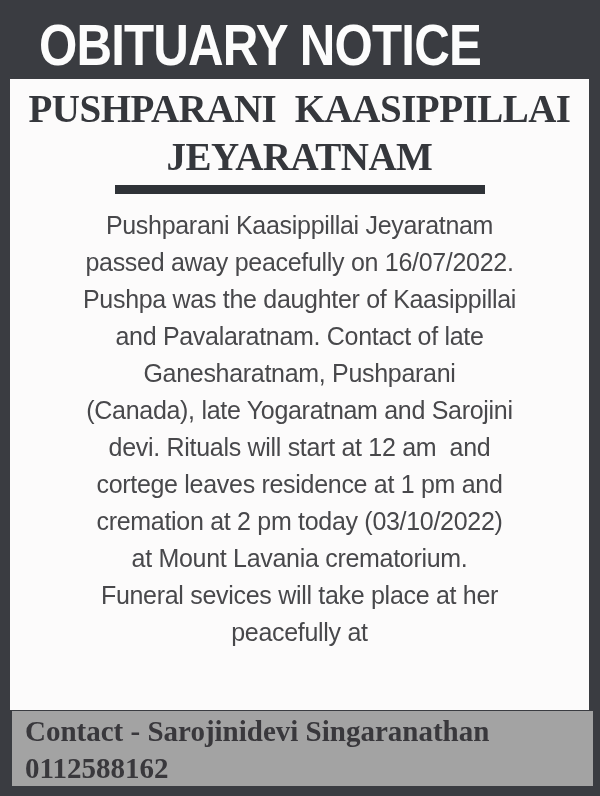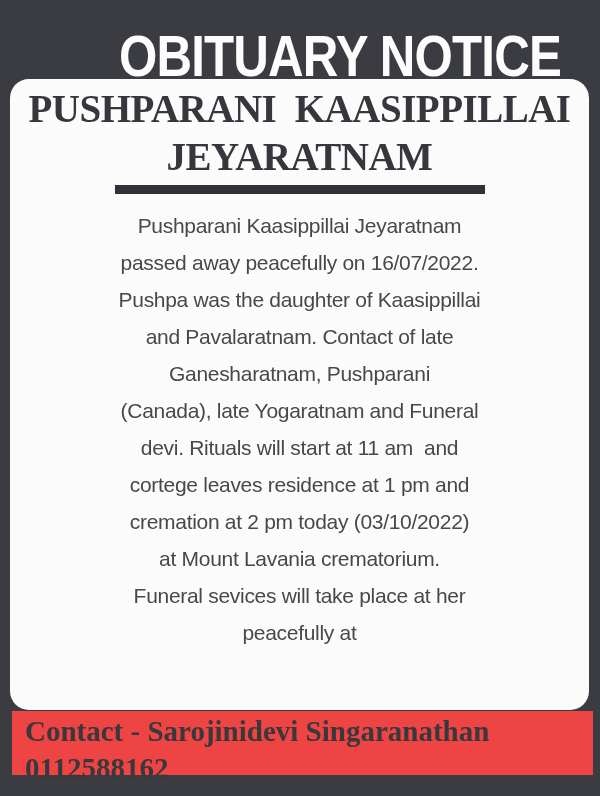--- a/index.html
+++ b/index.html
@@ -12,26 +12,26 @@
     width: 600px;
     height: 796px;
     background: #3a3c41;
     overflow: hidden;
     font-family: "Liberation Sans", sans-serif;
   }
 
   
   .header {
     position: absolute;
-    top: 16px; left: 0;
+    top: 5px; left: 0;
     width: 600px;
     height: 79px;
     display: flex;
     align-items: center;
-    justify-content: flex-end;
+    justify-content: flex-start;
   }
   .header-title {
     color: #fcfcfc;
     font-family: "Liberation Sans", sans-serif;
     font-weight: 700;
     font-size: 58px;
     white-space: pre;
     letter-spacing: -1px;
     transform: scaleX(0.85);
     transform-origin: center;
@@ -40,21 +40,20 @@
 
   
   .panel {
     position: absolute;
     top: 79px;
     left: 10px;
     width: 579px;
     height: 631px;
     background: #fcfbfb;
     text-align: center;
-    border-radius: 19px;
   }
   .deceased-name {
     padding-top: 6px;
     font-family: "Liberation Serif", serif;
     font-weight: 700;
     font-size: 39px;
     line-height: 48px;
     color: #35373c;
     letter-spacing: -0.5px;
   }
@@ -63,35 +62,35 @@
   .title-divider {
     width: 370px;
     height: 9px;
     background: #2f3237;
     margin: 4px auto 0 auto;
   }
 
   .obituary-body {
     margin-top: 13px;
     font-family: "Liberation Sans", sans-serif;
-    font-size: 21px;
+    font-size: 25px;
     line-height: 37px;
     color: #48484b;
     letter-spacing: -0.3px;
   }
   .obituary-body div { white-space: pre; }
 
   
   .contact-bar {
     position: absolute;
     top: 711px;
     left: 12px;
     width: 581px;
-    height: 64px;
-    background: #ef4444;
+    height: 75px;
+    background: #a3a3a3;
     box-sizing: border-box;
     padding: 2px 0 0 13px;
     text-align: left;
     font-family: "Liberation Serif", serif;
     font-weight: 700;
     font-size: 29px;
     line-height: 37px;
     color: #39383c;
   }
 </style>
@@ -112,22 +111,22 @@
     </div>
 
     <div class="title-divider"></div>
 
     <div class="obituary-body">
       <div>Pushparani Kaasippillai Jeyaratnam</div>
       <div>passed away peacefully on 16/07/2022.</div>
       <div>Pushpa was the daughter of Kaasippillai</div>
       <div>and Pavalaratnam. Contact of late</div>
       <div>Ganesharatnam, Pushparani</div>
-      <div>(Canada), late Yogaratnam and Funeral</div>
-      <div>devi. Rituals will start at 11 am  and</div>
+      <div>(Canada), late Yogaratnam and Sarojini</div>
+      <div>devi. Rituals will start at 12 am  and</div>
       <div>cortege leaves residence at 1 pm and</div>
       <div>cremation at 2 pm today (03/10/2022)</div>
       <div>at Mount Lavania crematorium.</div>
       <div>Funeral sevices will take place at her</div>
       <div>peacefully at</div>
     </div>
 
   </div>
 
   <div class="contact-bar">

